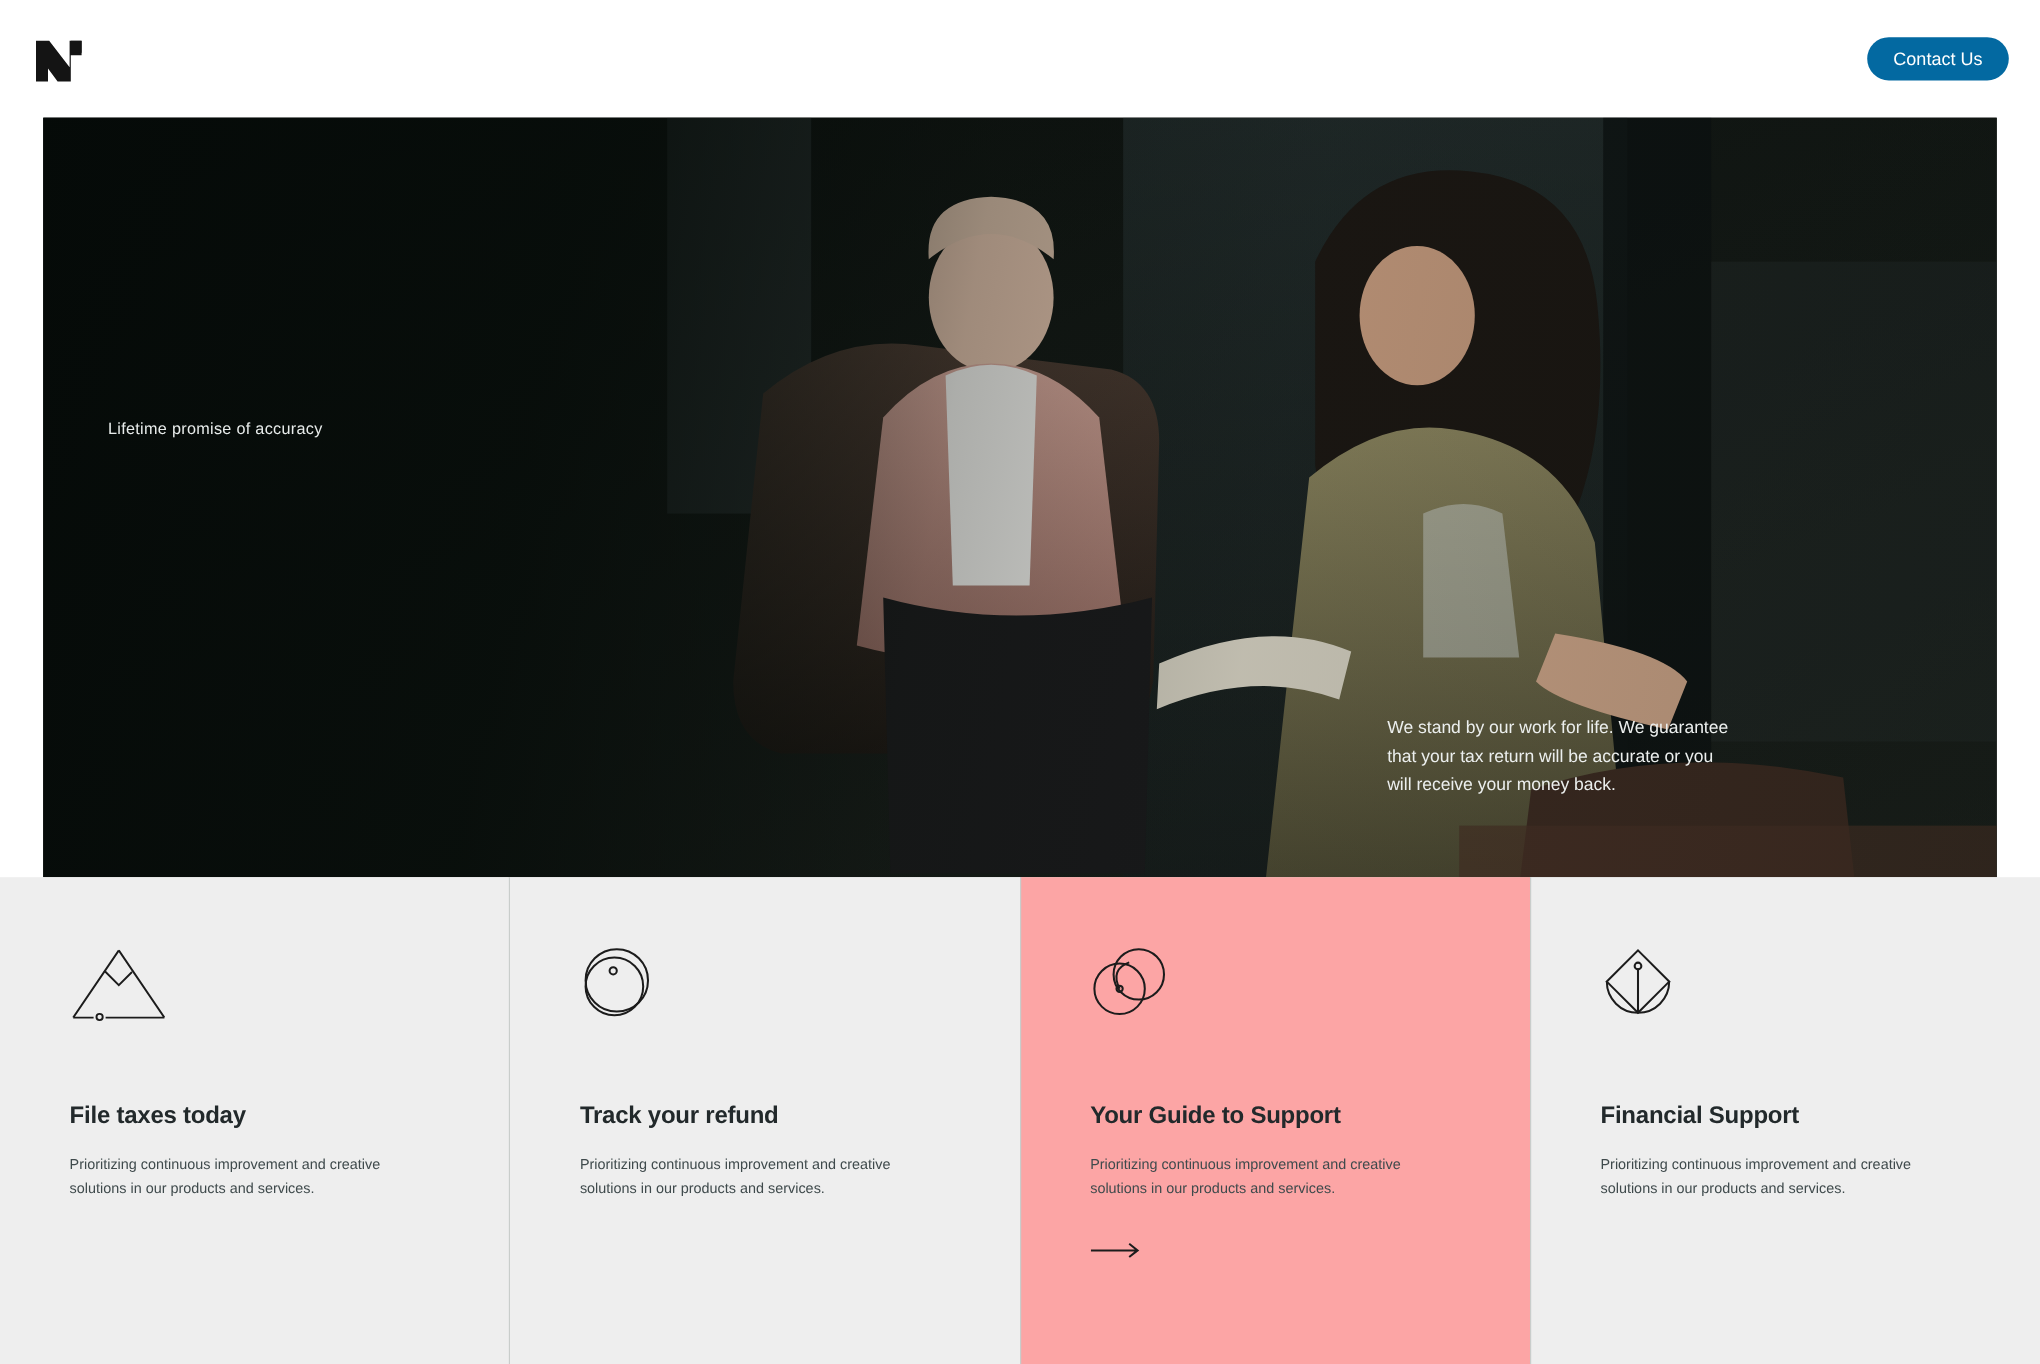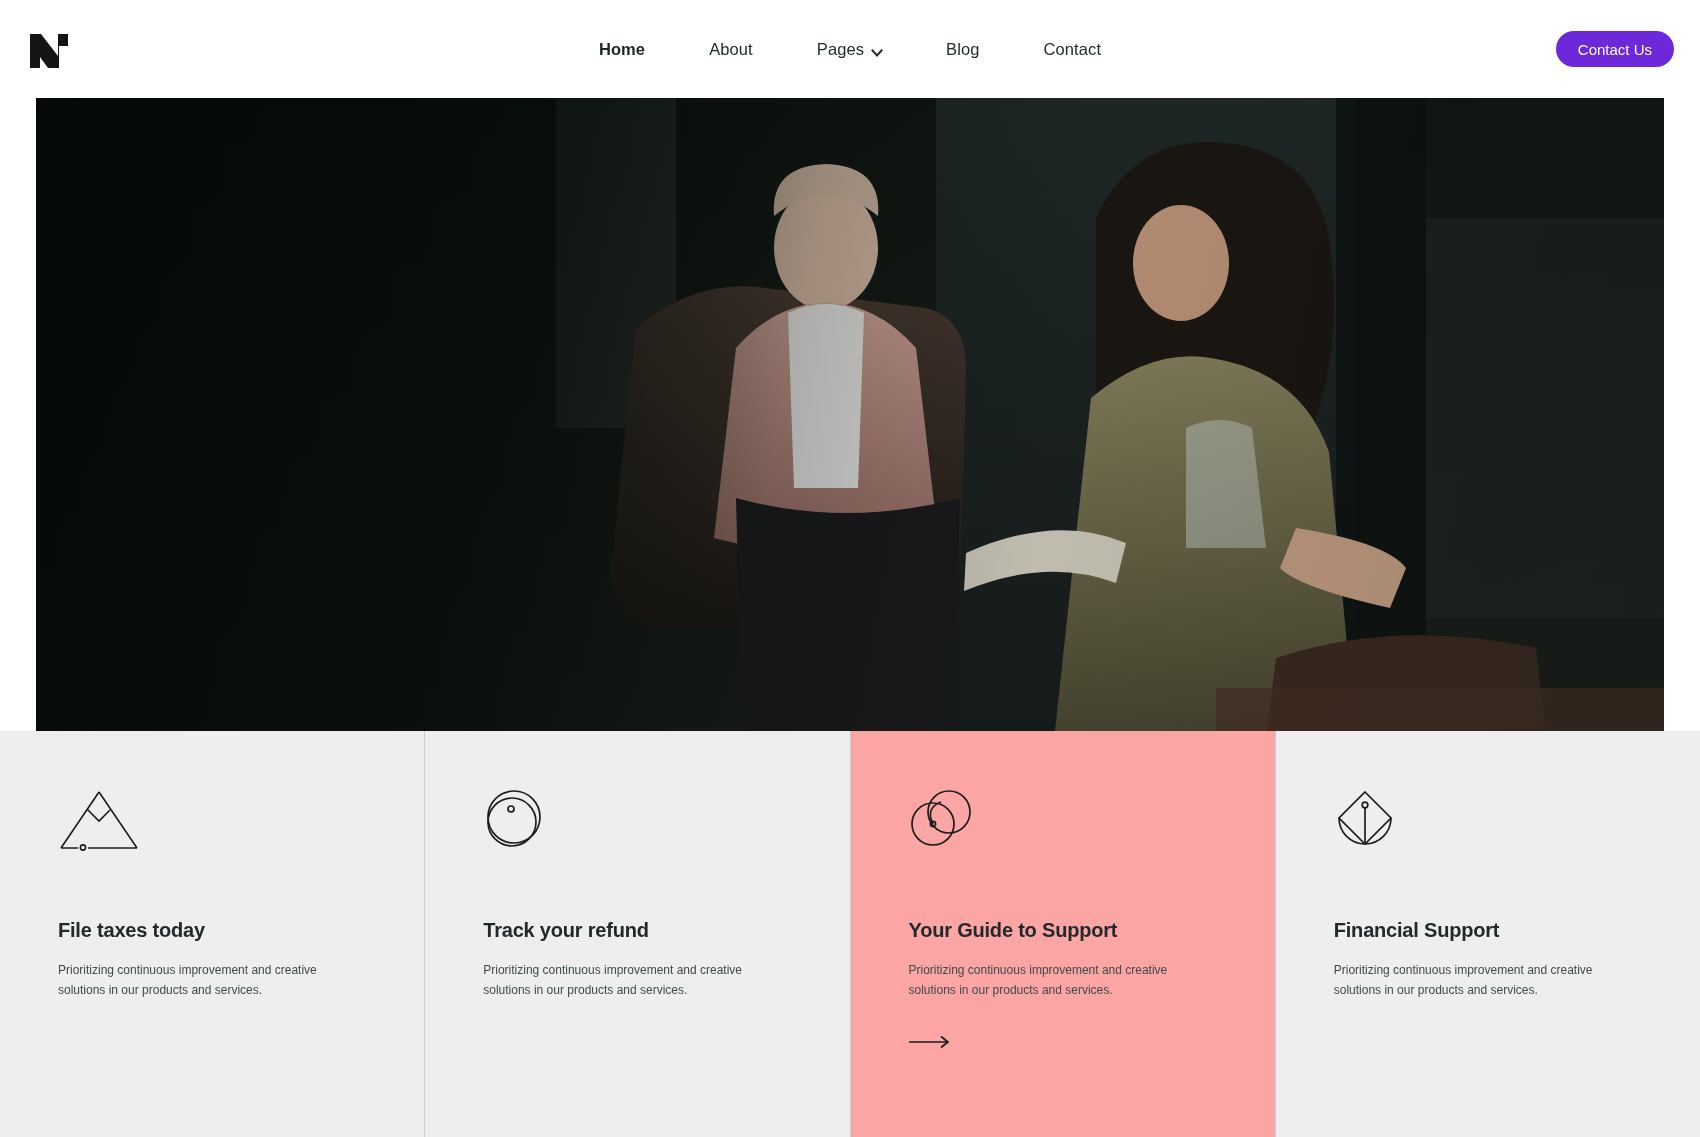--- a/index.html
+++ b/index.html
@@ -43,21 +43,21 @@
     cursor:pointer;
   }
   .nav-item.active { font-weight:bold; color:#1b2522; }
   .chev { display:inline-block; width:11px; height:11px; }
   .cta {
     position:absolute;
     right:26px;
     height:36px;
     padding:0 22px;
     border-radius:18px;
-    background:#6d28d9;
+    background:#0369a1;
     color:#ffffff;
     font-size:15px;
     display:flex;
     align-items:center;
     justify-content:center;
     cursor:pointer;
     border:none;
   }
 
   
@@ -152,42 +152,20 @@
 <div class="header">
 
   <div class="logo">
     <svg width="46" height="46" viewBox="0 0 46 46">
       <path d="M4 42 L4 8 L14 8 L32 31 L32 8 L42 8 L42 18 L32 18" fill="none"></path>
       <path d="M4 8 H15 L32 30 V8 H42 V20 H33 V42 H22 L14 31 V42 H4 Z" fill="#141414"></path>
       <rect x="33" y="8" width="9" height="10" fill="#141414"></rect>
     </svg>
   </div>
 
-  <nav class="nav">
-    <div class="nav-item active">
-      <span>Home</span>
-    </div>
-    <div class="nav-item">
-      <span>About</span>
-    </div>
-    <div class="nav-item">
-      <span>Pages</span>
-      <span class="chev">
-        <svg width="12" height="12" viewBox="0 0 12 12">
-            <path d="M1.5 3.5 L6 8.5 L10.5 3.5" stroke="#232d2a" stroke-width="2" fill="none" stroke-linecap="square"></path>
-          </svg>
-      </span>
-    </div>
-    <div class="nav-item">
-      <span>Blog</span>
-    </div>
-    <div class="nav-item">
-      <span>Contact</span>
-    </div>
-  </nav>
 
   <button class="cta">Contact Us</button>
 </div>
 
 <div class="hero">
 
   <div class="hero-photo">
     <svg width="1628" height="633" viewBox="0 0 1628 633" preserveAspectRatio="none">
       <defs>
         <linearGradient id="room" x1="0" y1="0" x2="1" y2="1">
@@ -237,22 +215,24 @@
       <path d="M930 455 q90 -40 160 -10 l-10 40 q-70 -26 -152 8 Z" fill="#d9d4c5"></path>
 
       <path d="M1240 560 q120 -40 260 -10 l10 90 h-280 Z" fill="#3e2b22"></path>
       <rect x="1180" y="590" width="448" height="50" fill="#4a3227" opacity="0.7"></rect>
     </svg>
   </div>
 
   <div class="hero-overlay"></div>
 
   <div class="hero-content">
-  </div>
-
+    <div class="eyebrow">Lifetime promise of accuracy</div>
+  </div>
+
+  <div class="hero-note">We stand by our work for life. We guarantee that your tax return will be accurate or you will receive your money back.</div>
 </div>
 
 <div class="cards">
 
   <div class="card">
     <div class="card-icon">
       <svg width="82" height="62" viewBox="0 0 82 62">
         <path d="M41 3 L79 59 M41 3 L3 59 M3 59 H20 M30 59 H79" stroke="#1c1c1c" stroke-width="1.6" fill="none"></path>
         <path d="M29 20 L41 32 L52 21" stroke="#1c1c1c" stroke-width="1.6" fill="none"></path>
         <circle cx="25" cy="58.5" r="2.6" stroke="#1c1c1c" stroke-width="1.6" fill="none"></circle>

